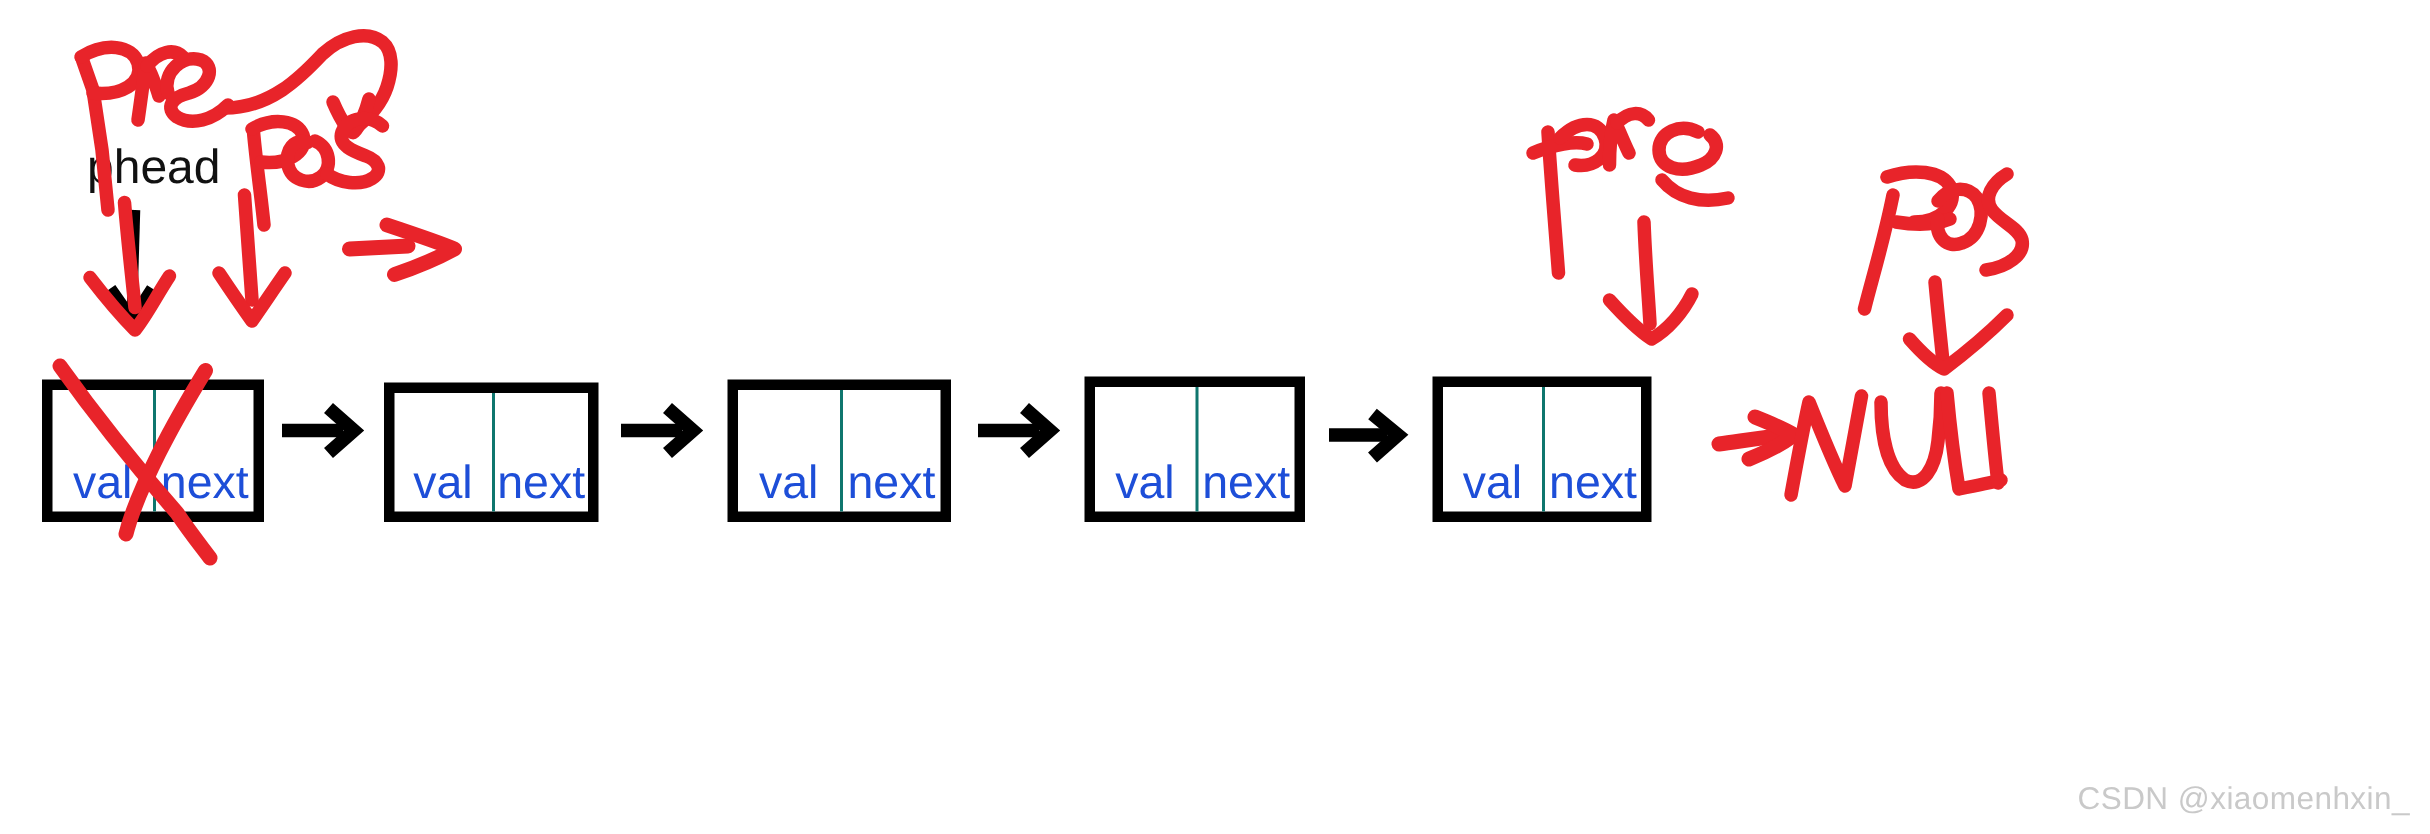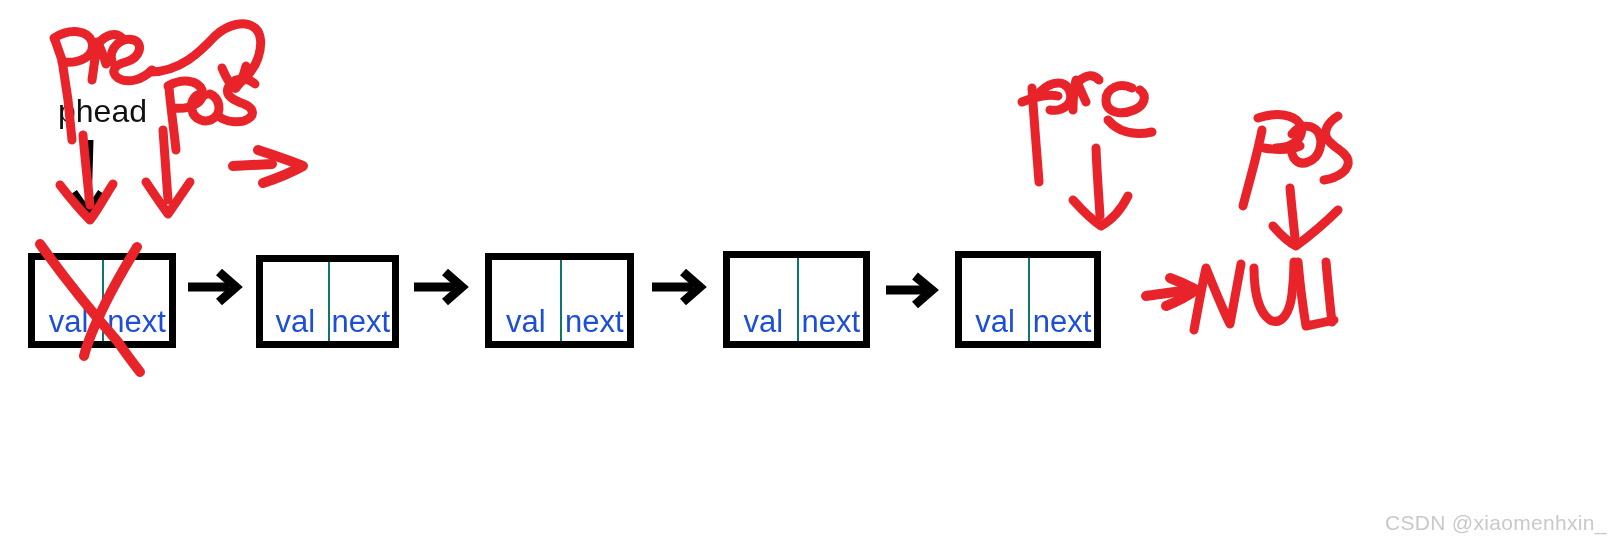--- a/index.html
+++ b/index.html
@@ -54,20 +54,21 @@
     white-space: nowrap;
     font-family: "Liberation Sans", sans-serif;
   }
   .watermark {
     position: absolute;
     font-size: 21px;
     color: #c9c9c9;
     white-space: nowrap;
     letter-spacing: 0.3px;
     font-family: "Liberation Sans", sans-serif;
+    margin-top: 10px;
   }
   .ink-svg { position:absolute; left:0; top:0; pointer-events:none; }
 </style>
 </head>
 <body>
 
 <div id="canvas">
 
   <div class="layer">
 

